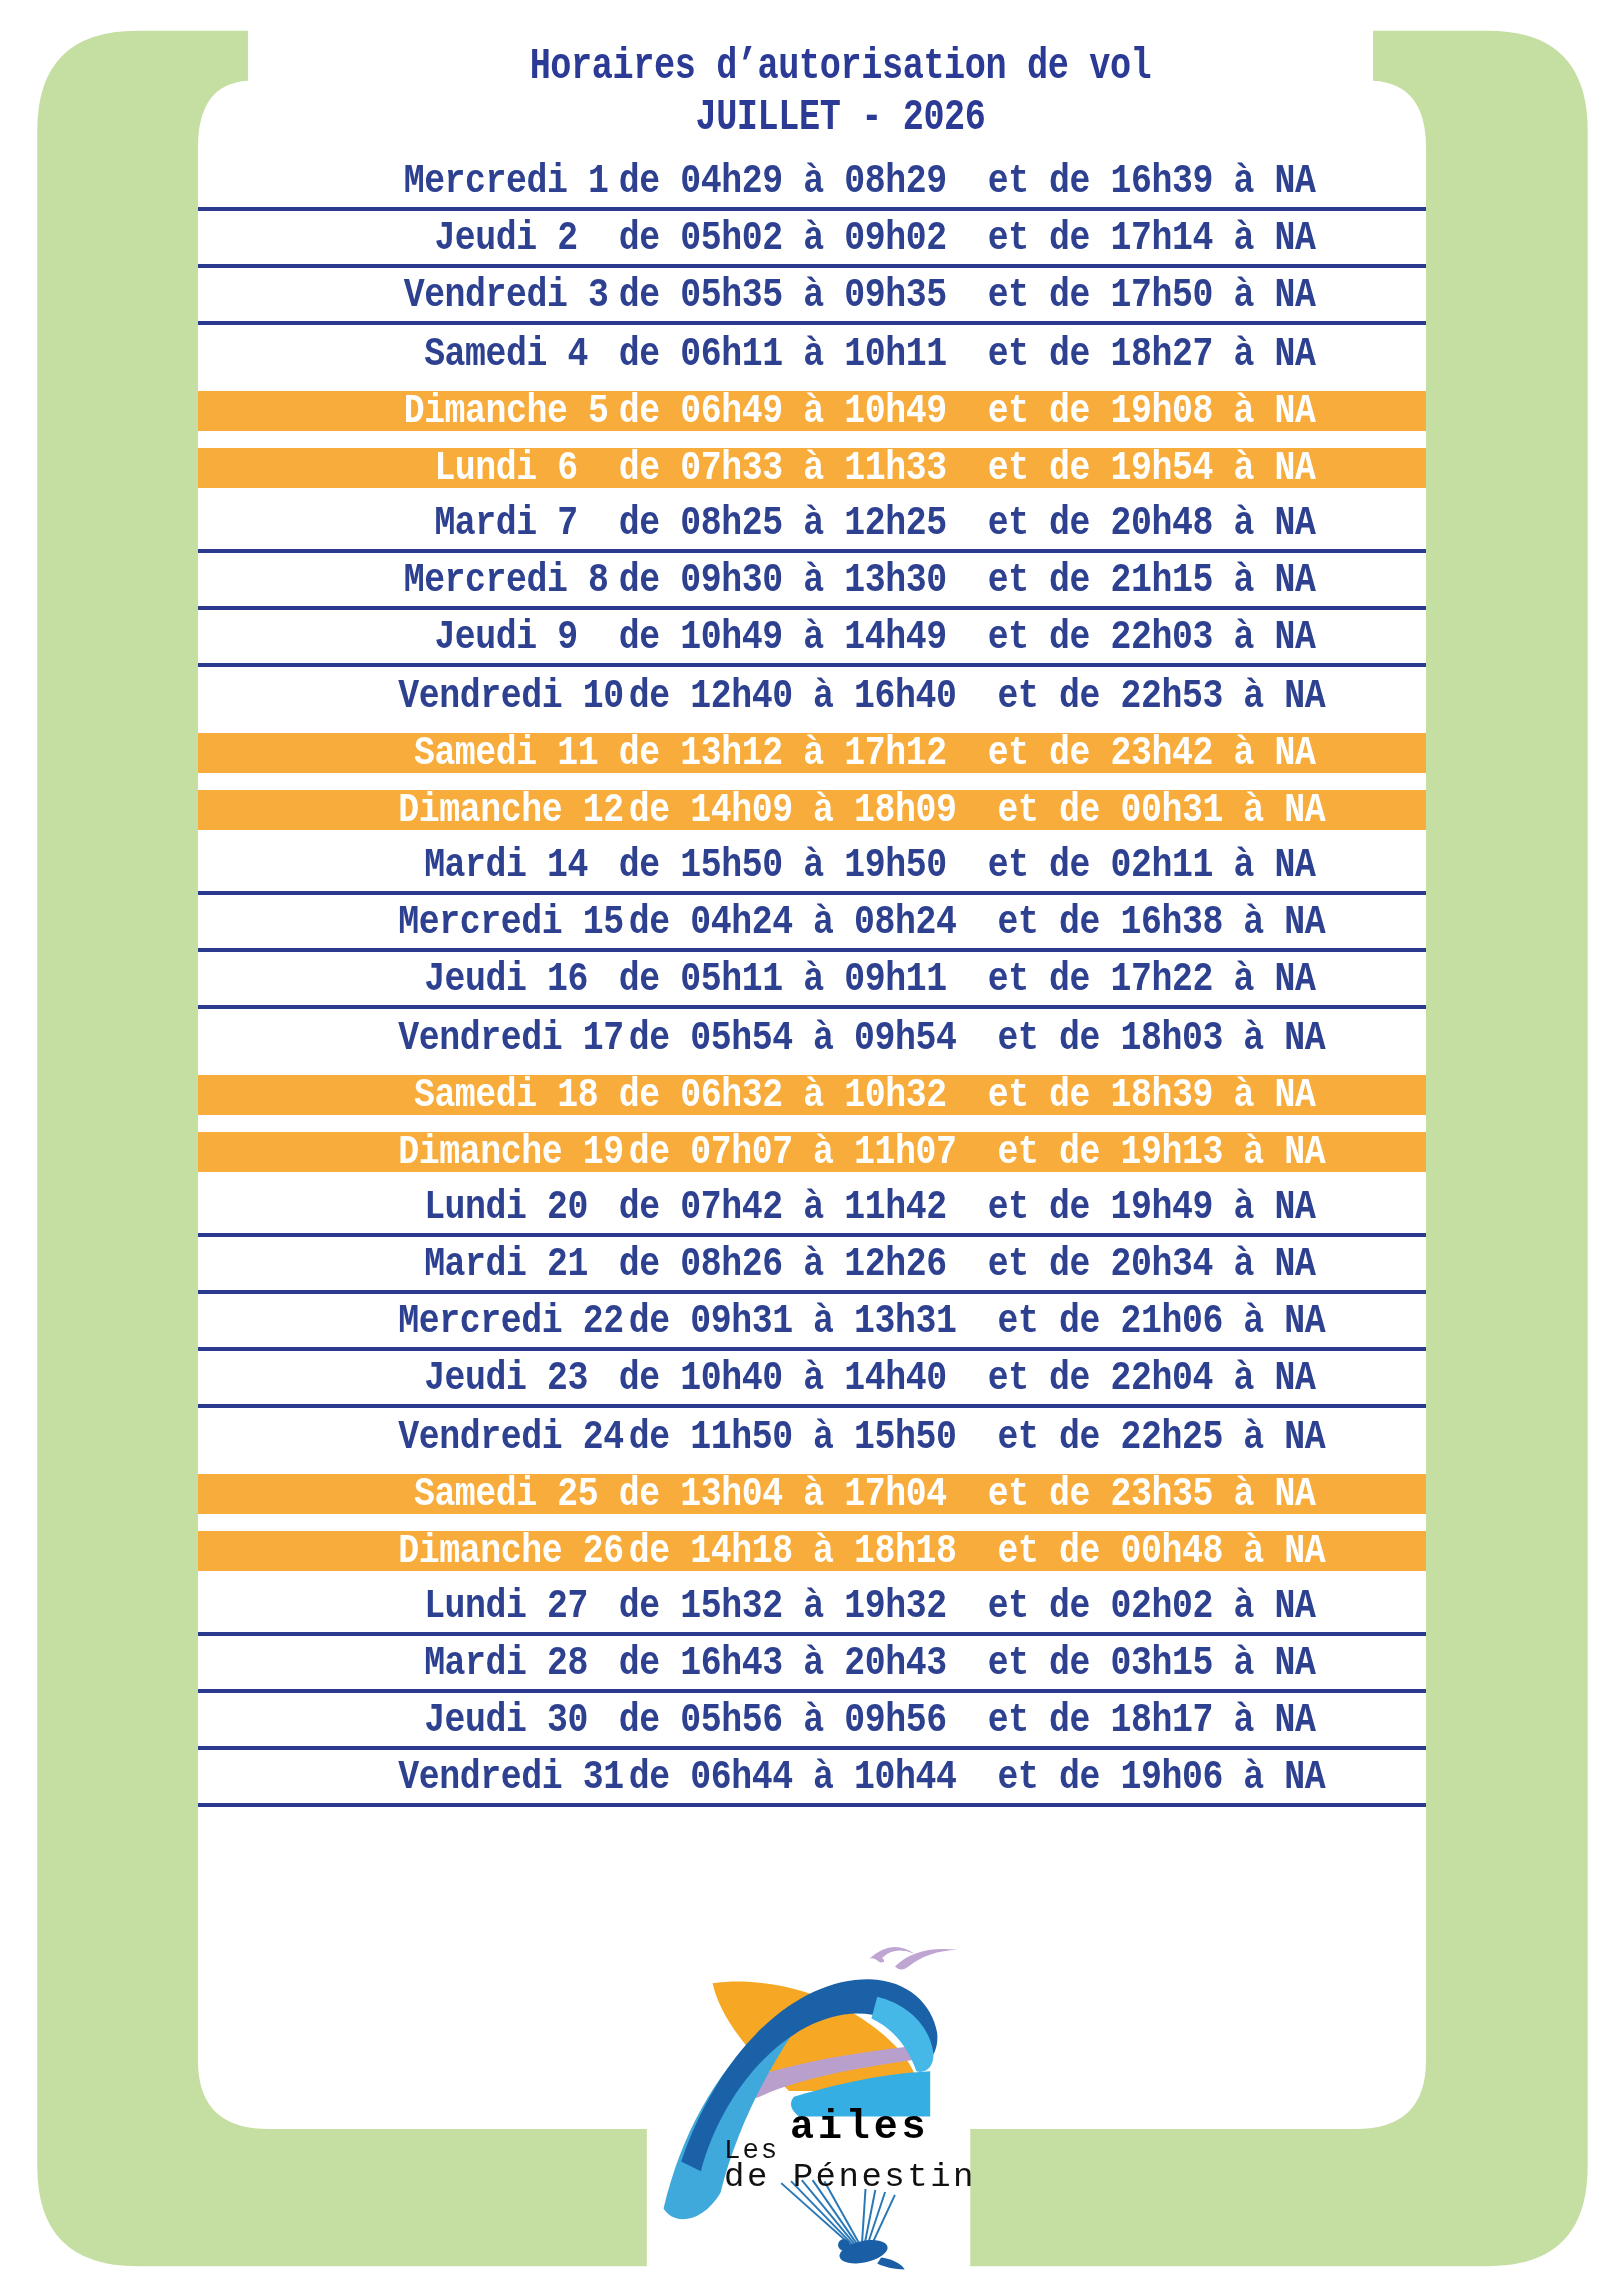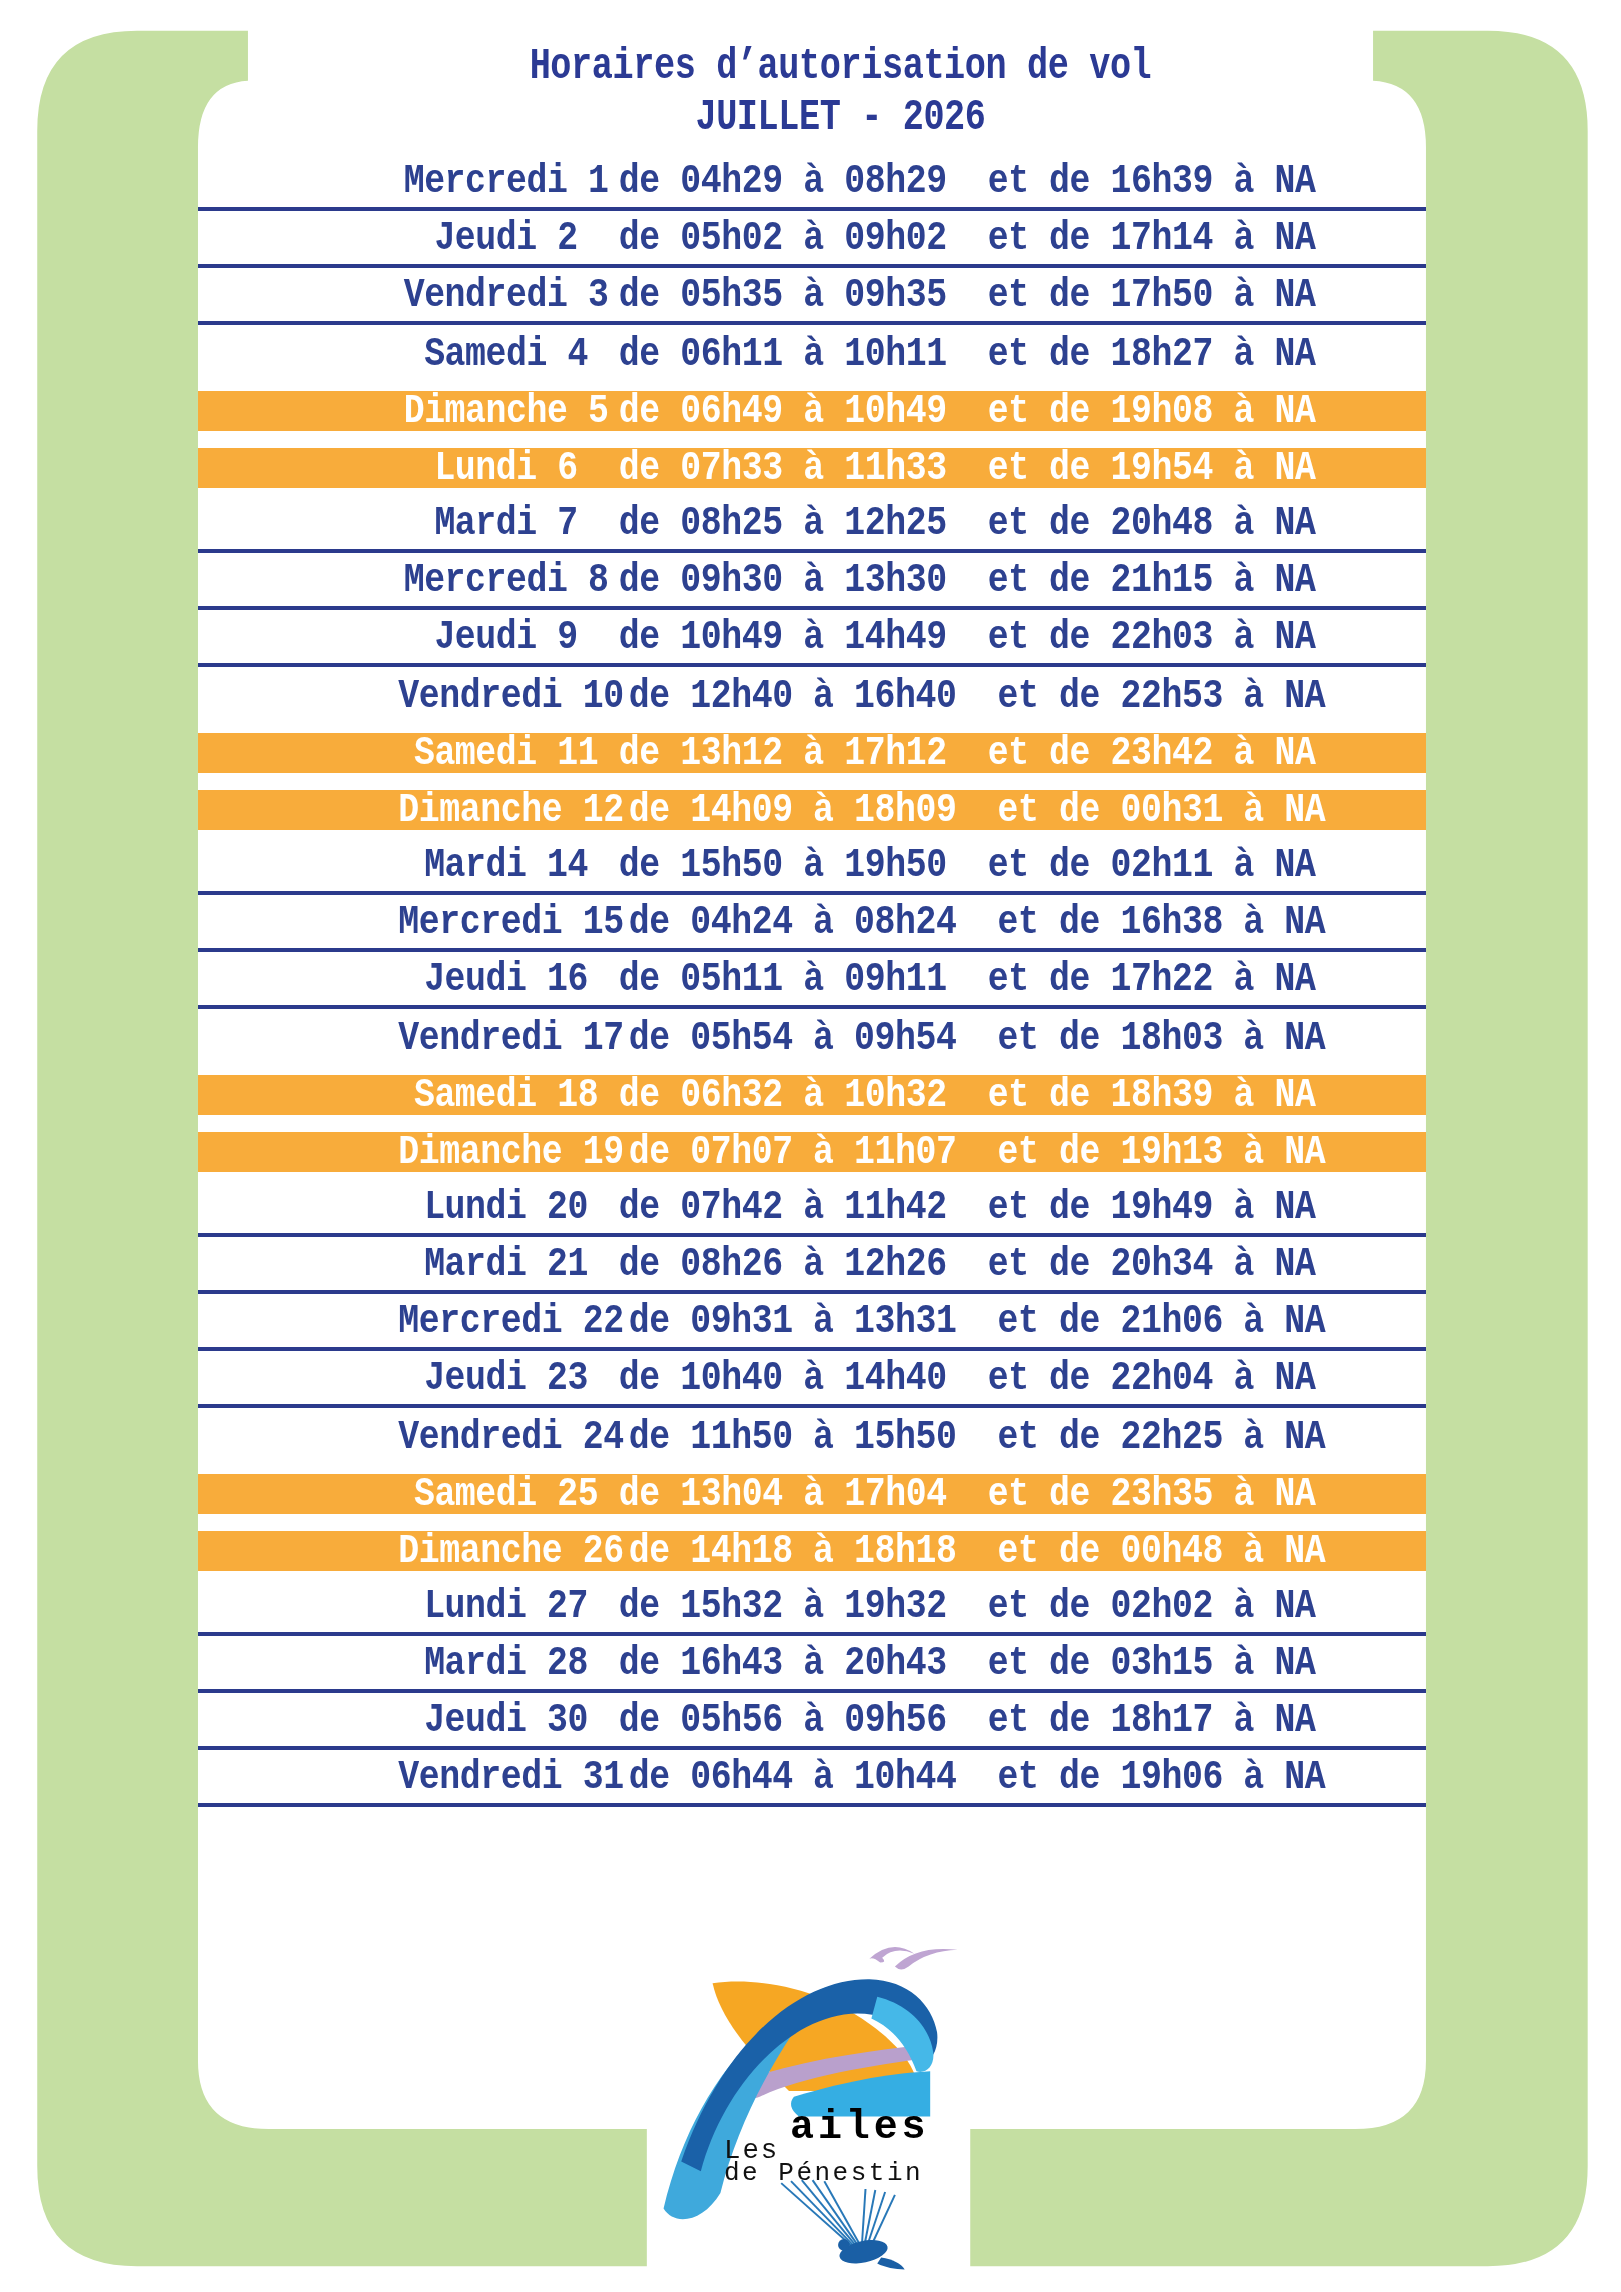--- a/index.html
+++ b/index.html
@@ -20,21 +20,21 @@
         font-size:41px;font-weight:bold;color:#2d4190;white-space:pre;letter-spacing:-0.5px;}
   .day{display:inline-block;width:294px;margin-left:149px;text-align:center;}
   .times{margin-left:5.9px;}
   .row.weekend .day,.row.weekend .times{color:#ffffff;}
   .logo{position:absolute;left:642px;top:1936px;width:348px;height:357px;z-index:2;text-align:right;}
   .logo svg{position:absolute;left:0;top:0;}
   .logo-les{position:absolute;left:82px;top:199px;font-size:27.4px;color:#111;
         letter-spacing:2px;}
   .logo-ailes{position:absolute;left:148px;top:169px;font-size:40px;font-weight:bold;
         color:#000000;letter-spacing:3.9px;}
-  .logo-sub{position:absolute;left:82px;top:222px;font-size:26px;color:#111;
+  .logo-sub{position:absolute;left:82px;top:222px;font-size:34px;color:#111;
         letter-spacing:2.5px;}
 </style>
 </head>
 <body>
 
 <div class="page">
 
   <svg class="frame-svg" width="1621" height="2293" viewBox="0 0 1654 2339" aria-hidden="true">
     <path fill="#c5dfa2" d="M 253,31 L 140,31 Q 38,31 38,133 L 38,2210 Q 38,2312 140,2312
              L 660,2312 L 660,2172 L 274,2172 Q 202,2172 202,2102

